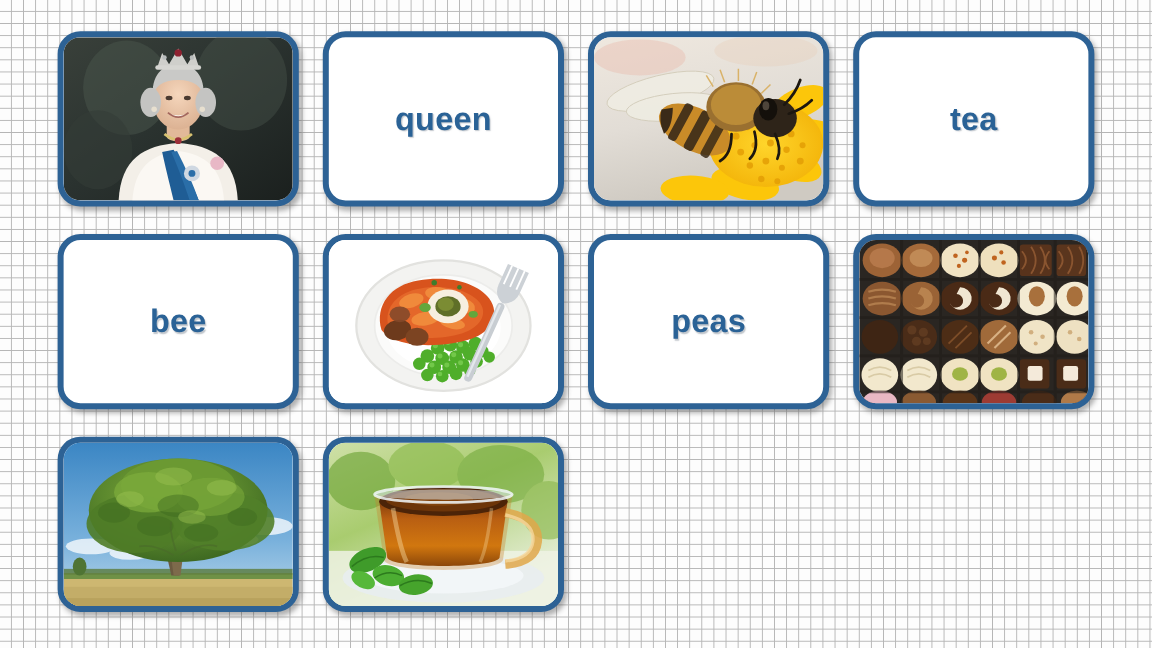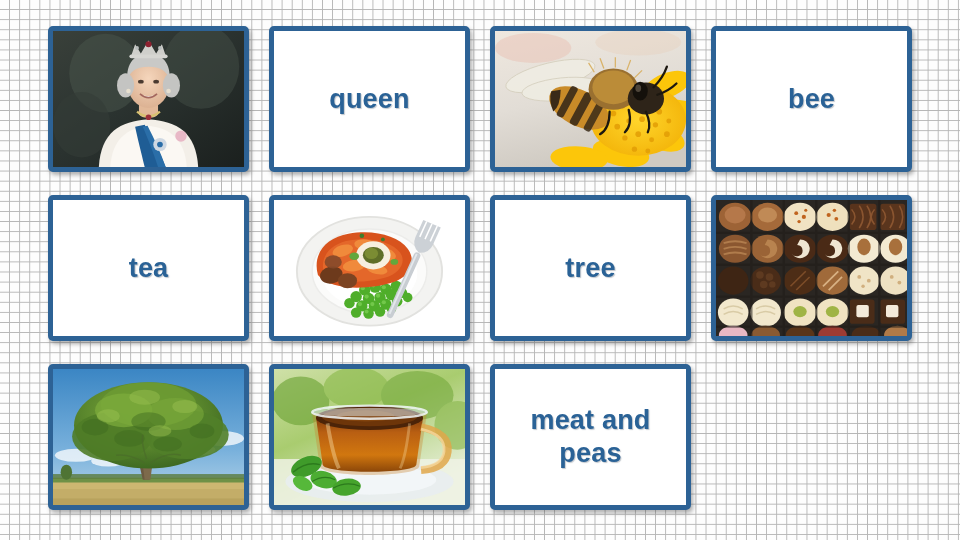--- a/index.html
+++ b/index.html
@@ -40,21 +40,21 @@
     grid-template-columns: repeat(4, 201px);
     grid-template-rows: repeat(3, 146px);
     column-gap: 20px;
     row-gap: 23px;
   }
 
   .card {
     position: relative;
     box-sizing: border-box;
     border: 5px solid #2d6295;
-    border-radius: 5px;
+    border-radius: 19px;
     background: #ffffff;
     overflow: hidden;
     box-shadow: 2px 3px 4px rgba(70,70,70,0.42);
     display: flex;
     align-items: center;
     justify-content: center;
   }
 
   .card .label {
     color: #2a6296;
@@ -220,25 +220,25 @@
             <path d="M170 68 q12 -4 20 -12"></path>
             <path d="M140 84 q4 16 -4 24"></path>
             <path d="M120 86 q0 18 -10 24"></path>
             <path d="M158 86 q6 14 2 22"></path>
           </g>
         </svg>
       </span>
     </div>
 
     <div class="card">
+      <span class="label">tea</span>
+    </div>
+
+    <div class="card">
       <span class="label">bee</span>
-    </div>
-
-    <div class="card">
-      <span class="label">tea</span>
     </div>
 
     <div class="card">
       <span class="photo">
         <svg viewBox="0 0 200 145" preserveAspectRatio="none">
           <rect width="200" height="145" fill="#ffffff"></rect>
 
           <ellipse cx="100" cy="76" rx="76" ry="58" fill="#f3f3f1"></ellipse>
           <ellipse cx="100" cy="76" rx="76" ry="58" fill="none" stroke="#e2e2df" stroke-width="2"></ellipse>
           <ellipse cx="100" cy="76" rx="60" ry="45" fill="#fbfbfa" stroke="#ececea" stroke-width="1.5"></ellipse>
@@ -308,21 +308,21 @@
               <line x1="144" y1="22" x2="144" y2="40"></line>
               <line x1="150" y1="22" x2="150" y2="40"></line>
               <line x1="156" y1="22" x2="156" y2="40"></line>
             </g>
           </g>
         </svg>
       </span>
     </div>
 
     <div class="card">
-      <span class="label">tree</span>
+      <span class="label">peas</span>
     </div>
 
     <div class="card">
       <span class="photo">
         <svg viewBox="0 0 200 145" preserveAspectRatio="none">
           <rect width="200" height="145" fill="#2a2622"></rect>
 
           <g>
             <ellipse cx="20" cy="18" rx="17" ry="15" fill="#9d6336"></ellipse>
             <ellipse cx="20" cy="16" rx="11" ry="9" fill="#b5784a"></ellipse>
@@ -569,18 +569,15 @@
             <ellipse cx="52" cy="118" rx="14" ry="9" fill="#4cad32" transform="rotate(14 52 118)"></ellipse>
             <path d="M40 120 q12 -8 24 -2" stroke="#2c7a1d" stroke-width="1.3" fill="none"></path>
             <ellipse cx="76" cy="126" rx="15" ry="9" fill="#46a42c" transform="rotate(-8 76 126)"></ellipse>
             <path d="M62 127 q14 -8 28 -2" stroke="#2c7a1d" stroke-width="1.3" fill="none"></path>
             <ellipse cx="30" cy="122" rx="11" ry="7" fill="#56b83a" transform="rotate(28 30 122)"></ellipse>
           </g>
         </svg>
       </span>
     </div>
 
-    <div class="card">
-      <span class="label">meat and peas</span>
-    </div>
 
   </div>
 </div>
 
 </body></html>

